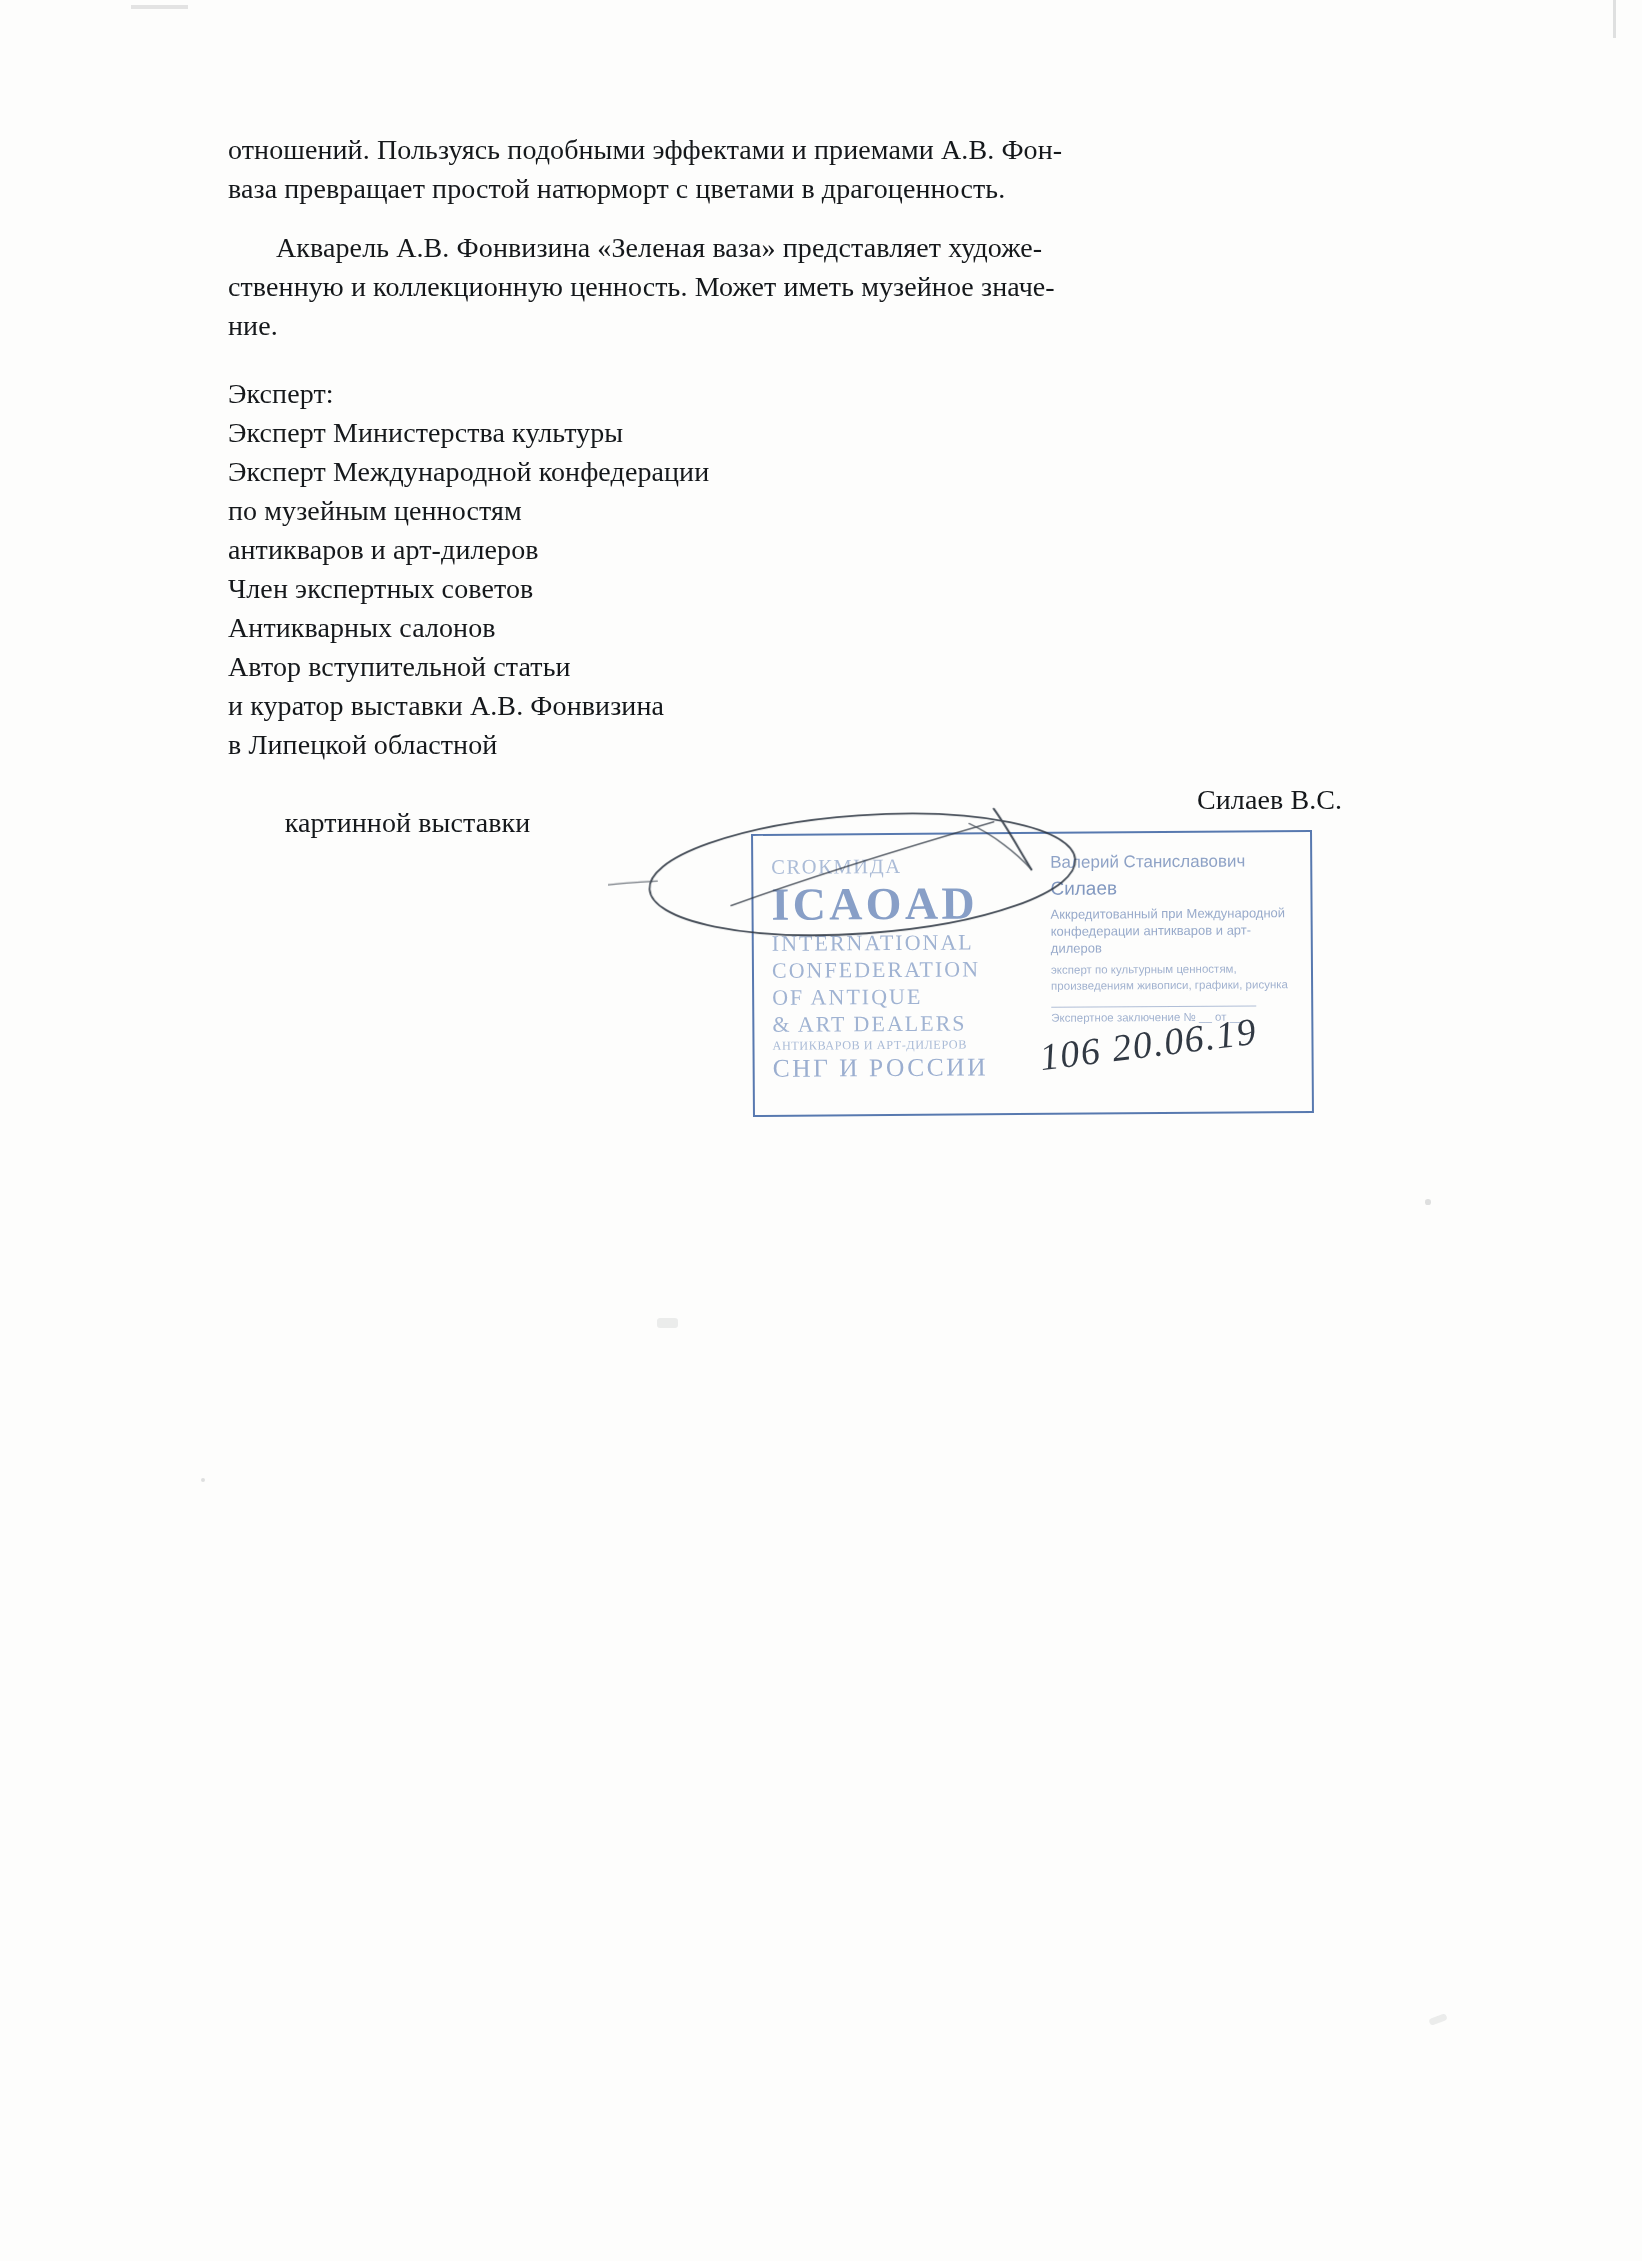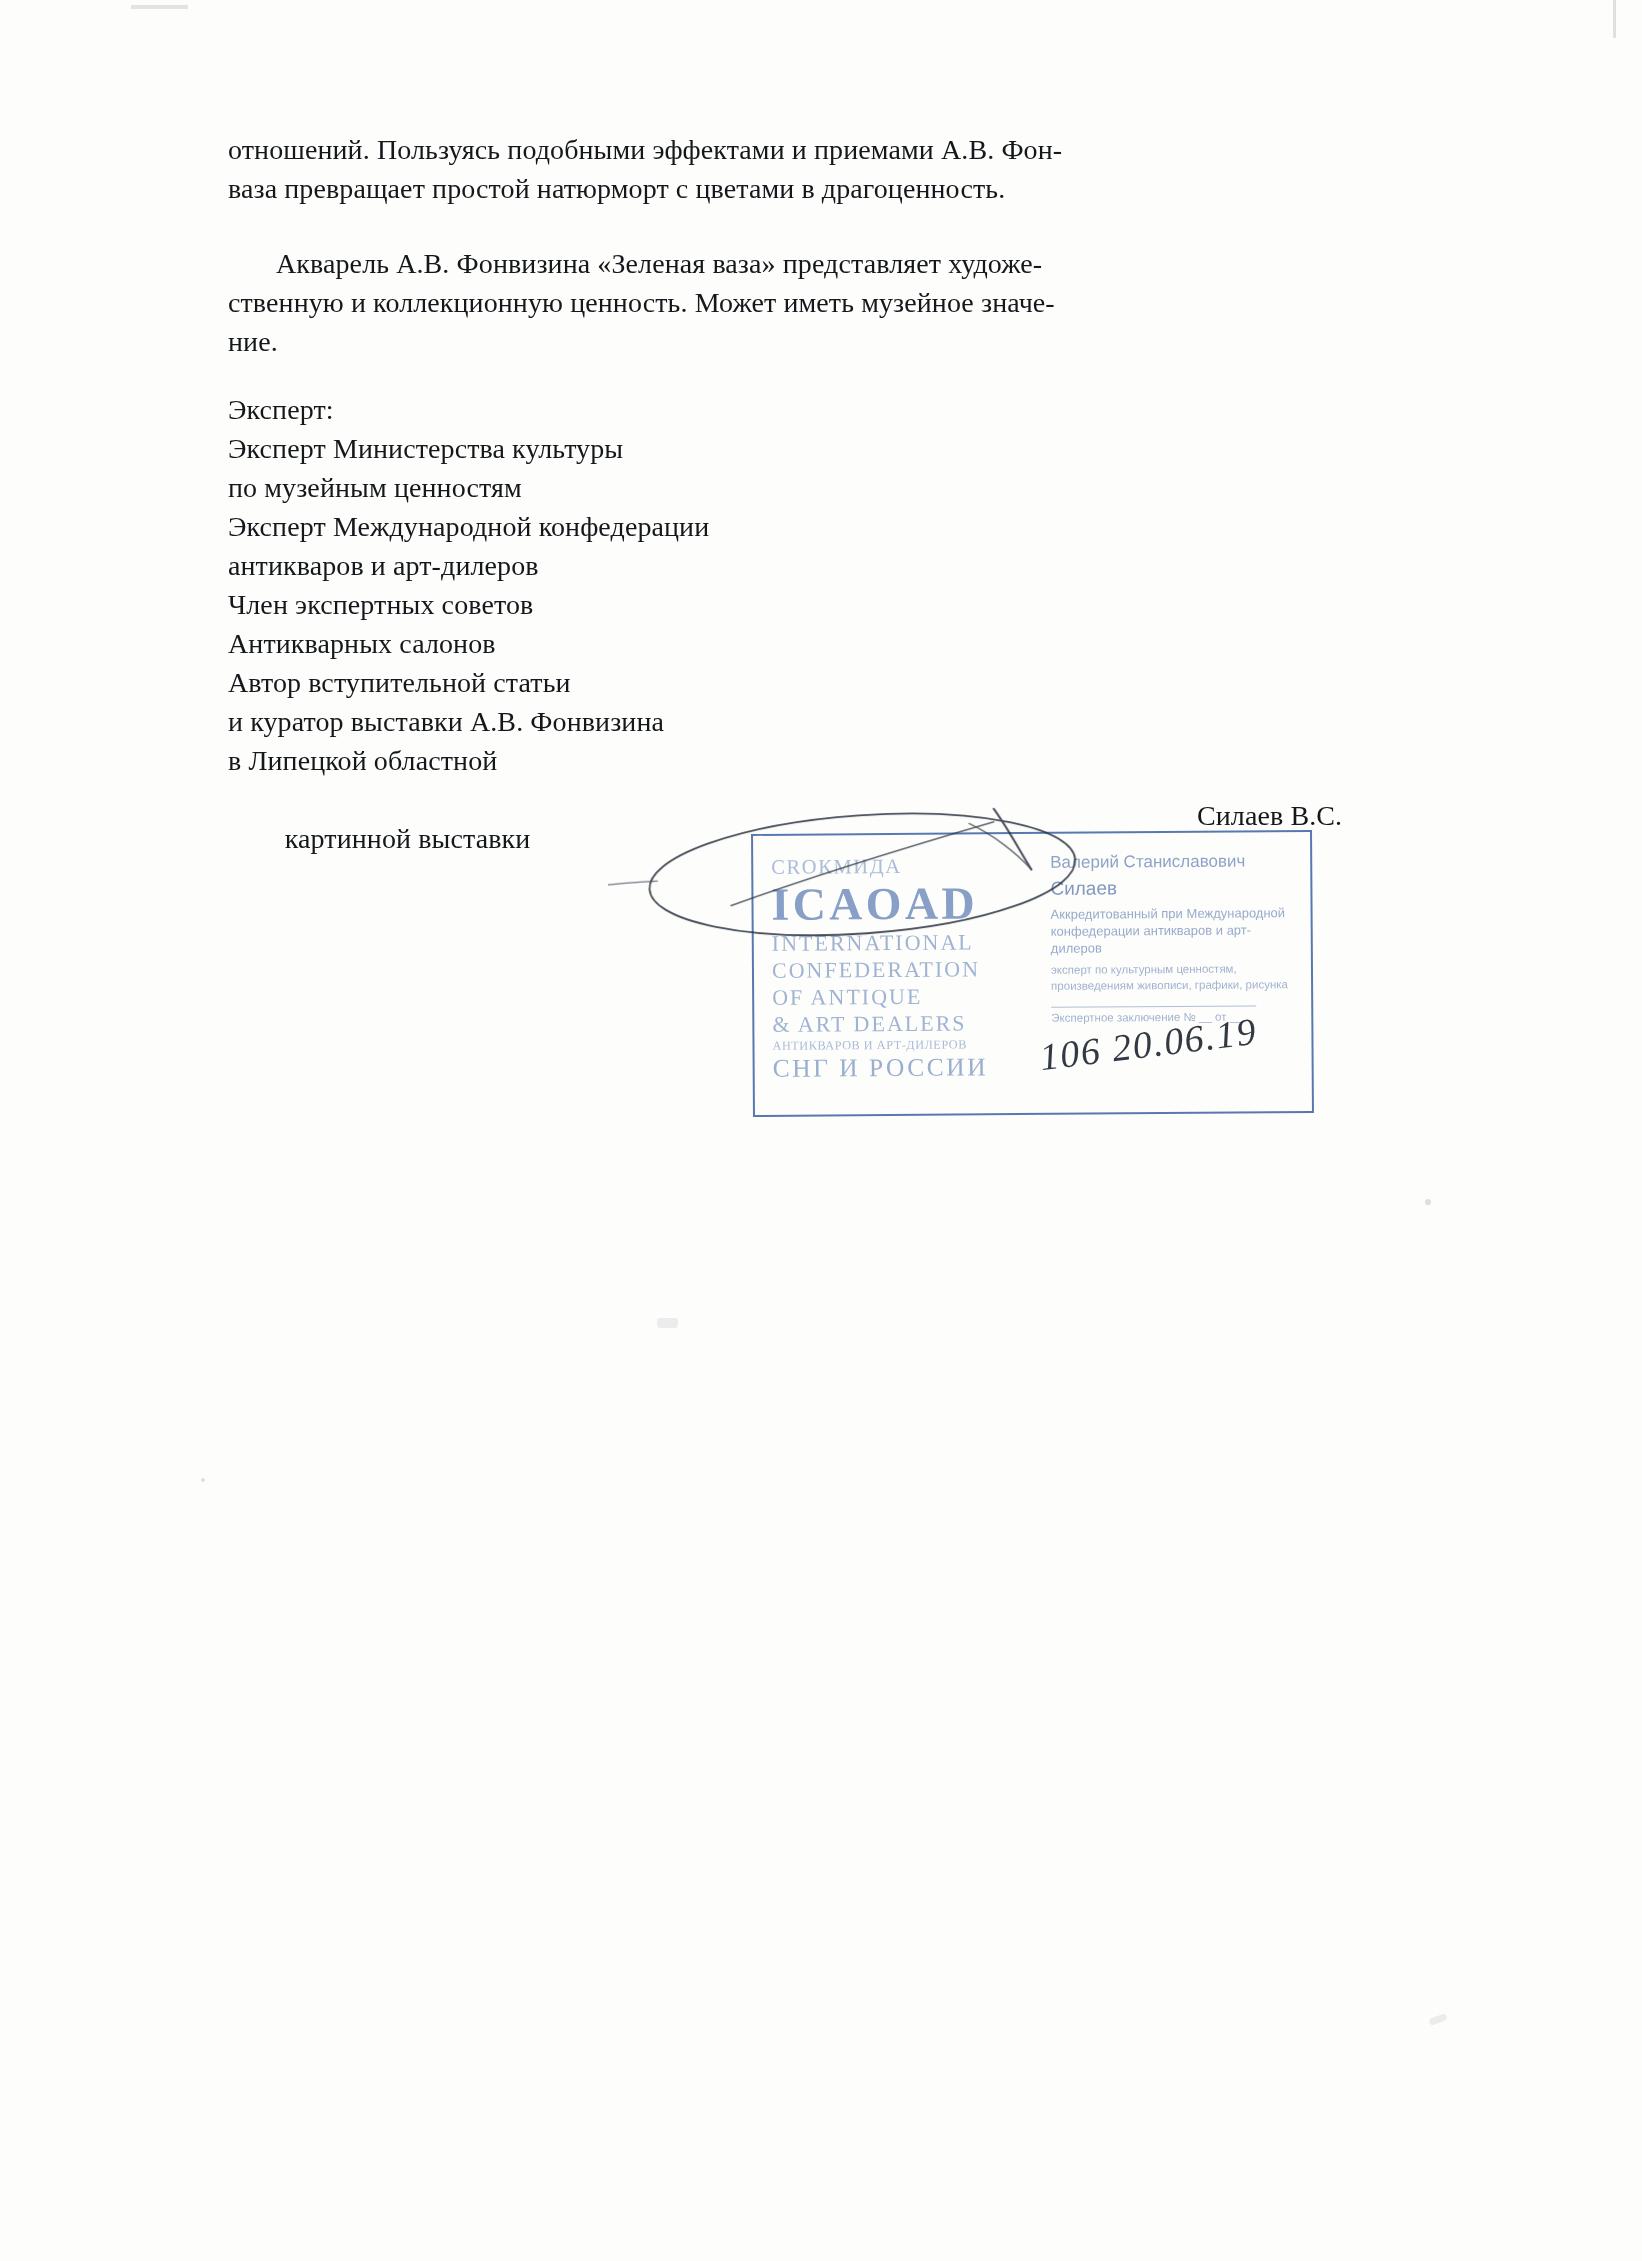--- a/index.html
+++ b/index.html
@@ -39,21 +39,21 @@
     left: 228px;
     top: 130px;
     width: 1166px;
     font-size: 28px;
     line-height: 39px;
     letter-spacing: 0.1px;
     color: #15181b;
     font-family: Liberation Serif, serif;
   }
   .para { margin: 0; }
-  .para + .para { margin-top: 36px; }
+  .para + .para { margin-top: 20px; }
   .para .indent { display: inline-block; width: 48px; }
 
   .credentials {
     margin-top: 29px;
   }
   .credentials .line {
     white-space: pre;
   }
 
   
@@ -217,22 +217,22 @@
 
     <p class="para">
       <span class="indent"></span><span>Акварель А.В. Фонвизина «Зеленая ваза» представляет художе-</span><br>
       <span>ственную и коллекционную ценность. Может иметь музейное значе-</span><br>
       <span>ние.</span>
     </p>
 
     <div class="credentials">
       <div class="line">Эксперт:</div>
       <div class="line">Эксперт Министерства культуры</div>
+      <div class="line">Эксперт Международной конфедерации</div>
       <div class="line">по музейным ценностям</div>
-      <div class="line">Эксперт Международной конфедерации</div>
       <div class="line">антикваров и арт-дилеров</div>
       <div class="line">Член экспертных советов</div>
       <div class="line">Антикварных салонов</div>
       <div class="line">Автор вступительной статьи</div>
       <div class="line">и куратор выставки А.В. Фонвизина</div>
       <div class="line">в Липецкой областной</div>
       <div class="line sign-row">
         <span>картинной выставки</span>
         <span class="signer-name">Силаев В.С.</span>
       </div>

